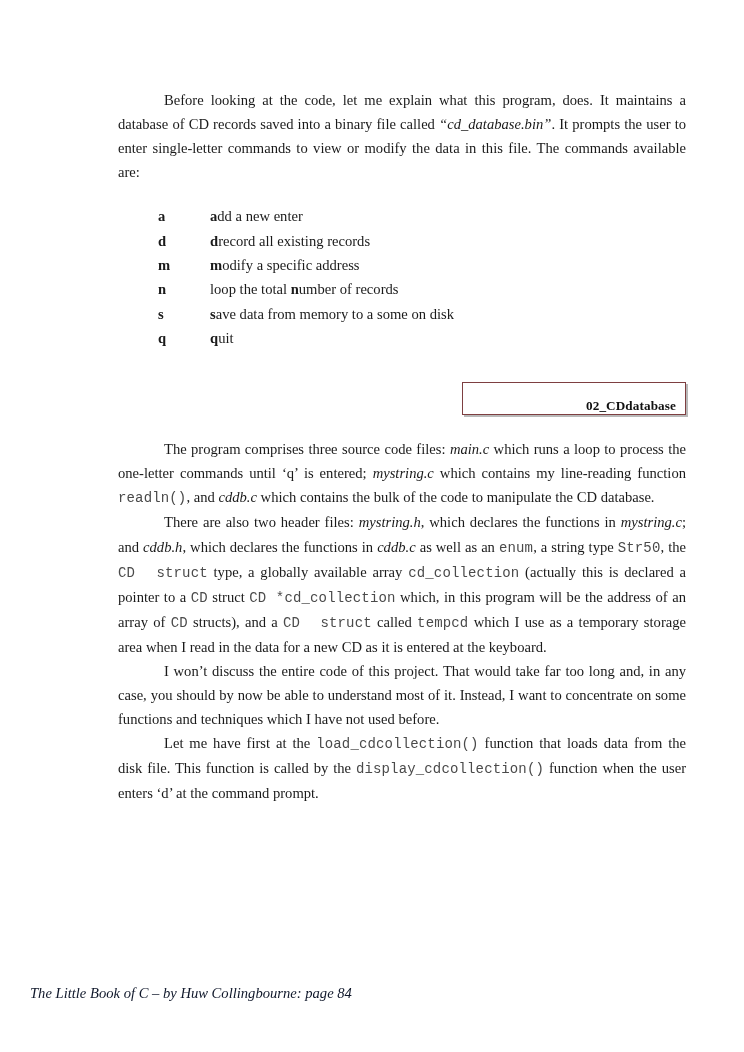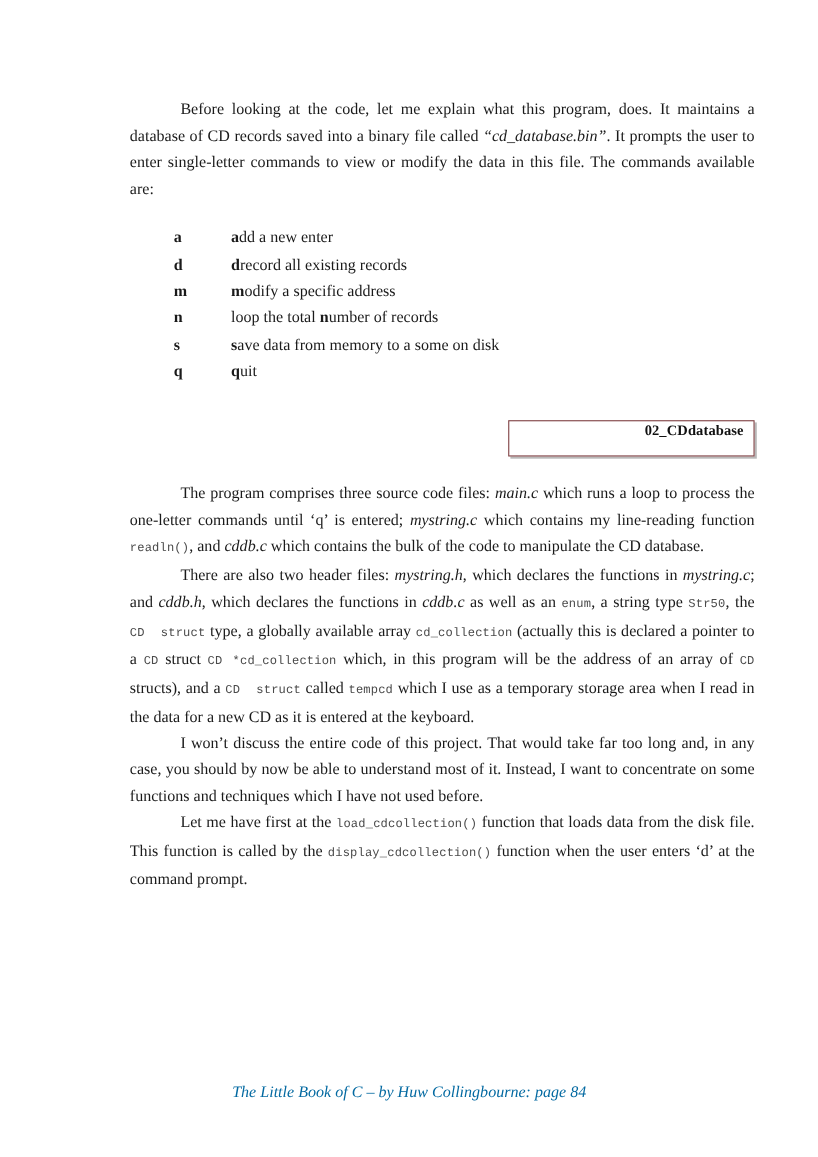--- a/index.html
+++ b/index.html
@@ -41,21 +41,21 @@
   p.para + p.para {
     margin-top: 0px;
   }
 
   i, .it { font-style: italic; }
   b, .bd { font-weight: bold; }
 
   
   .code {
     font-family: "Liberation Mono", "DejaVu Sans Mono", monospace;
-    font-size: 11px;
+    font-size: 14px;
     color: #4a4a4a;
     letter-spacing: 0.15px;
     white-space: pre;
   }
 
   
   .cmd-list {
     margin: 20px 0 0 0;
     padding: 0;
     list-style: none;
@@ -82,42 +82,41 @@
     justify-content: flex-end;
   }
   .callout {
     width: 224px;
     height: 33px;
     box-sizing: border-box;
     border: 1.2px solid #7e3f41;
     background: #ffffff;
     box-shadow: 2px 2px 0 0 #b9b9b9;
     display: flex;
-    align-items: flex-start;
+    align-items: flex-end;
     justify-content: flex-end;
     padding-right: 9px;
   }
   .callout-label {
     font-family: "Liberation Serif", "DejaVu Serif", serif;
     font-weight: bold;
     font-size: 13.2px;
     color: #111111;
     letter-spacing: 0.1px;
   }
 
   
   .footer {
     position: absolute;
     left: 0;
     right: 0;
     top: 985px;
-    text-align: center;
     font-style: italic;
     font-size: 14.6px;
-    color: #0369a1;
+    color: #0f172a;
   }
   .block-gap-md { height: 22px; }
 </style>
 </head>
 <body>
 
 <div class="page">
 
   <div class="content">
 

